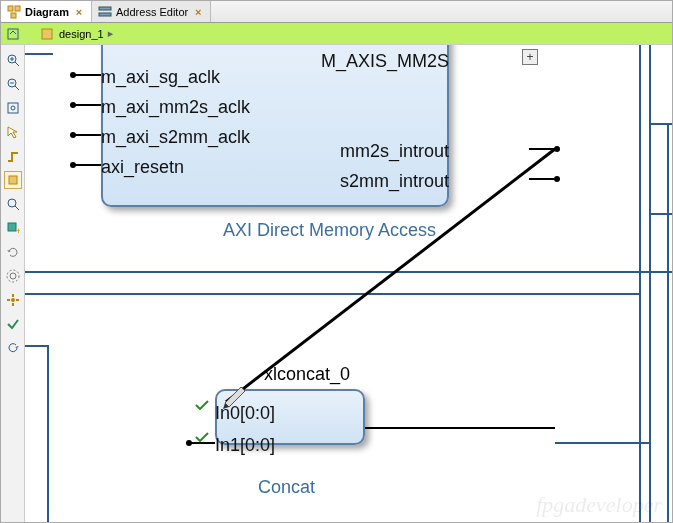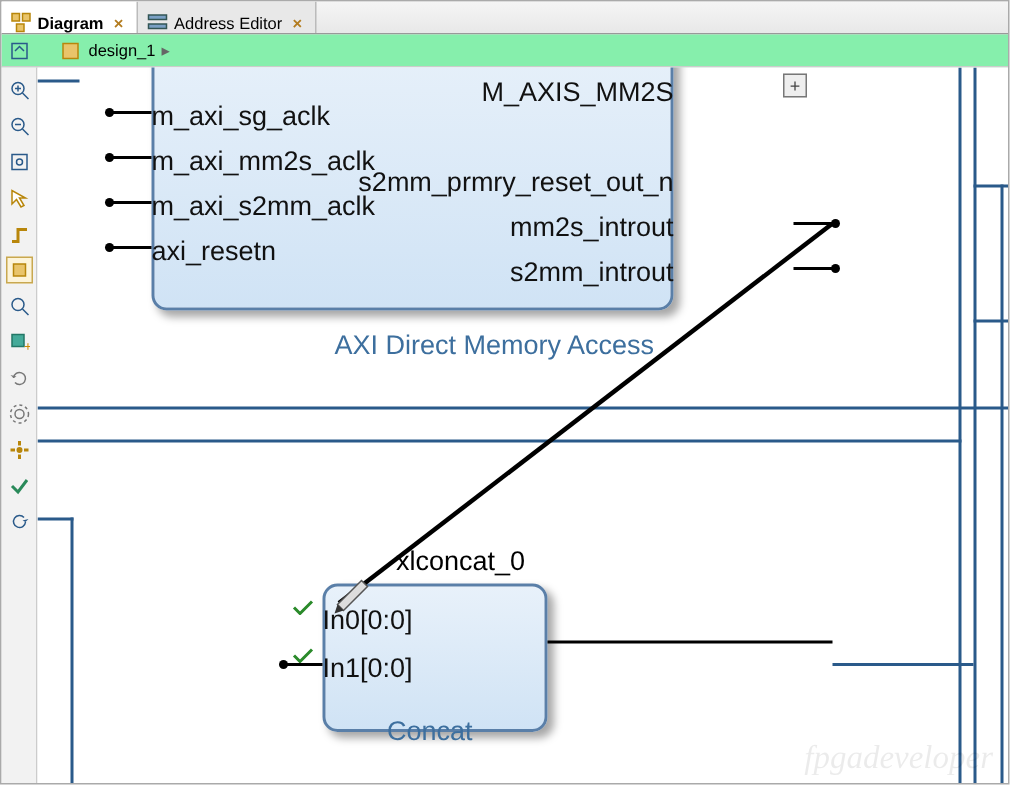--- a/index.html
+++ b/index.html
@@ -15,21 +15,21 @@
   .tab-bar {
     height: 22px;
     background: linear-gradient(#f5f5f5,#e8e8e8);
     display: flex;
     align-items: stretch;
     border-bottom: 1px solid #999;
     font-size: 11px;
   }
   .tab {
     display: flex;
-    align-items: flex-end;
+    align-items: center;
     padding: 0 6px;
     gap: 4px;
     border-right: 1px solid #bbb;
     cursor: pointer;
     background: #e8e8e8;
   }
   .tab.active {
     background: #fff;
     font-weight: bold;
   }
@@ -39,21 +39,21 @@
     color: #b37c1f;
     font-weight: bold;
     display:inline-flex; align-items:center; justify-content:center;
   }
   .breadcrumb-bar {
     height: 22px;
     border-bottom: 1px solid #ccc;
     display: flex;
     align-items: center;
     font-size: 11px;
-    background: #86efac;
+    background: #bef264;
   }
   .bc-icon {
     width: 20px; height: 20px;
     display:inline-flex; justify-content:center; align-items:center;
     margin: 0 2px;
   }
   .bc-sep { width: 10px; }
   .toolbox {
     position: absolute;
     left: 0; top: 44px;
@@ -317,23 +317,20 @@
     <div class="port-row left" style="top:106px">
         <span>m_axi_s2mm_aclk</span>
       </div>
     <div class="port-row left" style="top:136px">
         <span>axi_resetn</span>
       </div>
 
     <div class="port-row right" style="top:30px">
         <span>M_AXIS_MM2S</span>
       </div>
-    <div class="port-row right" style="top:90px">
-        <span>s2mm_prmry_reset_out_n</span>
-      </div>
     <div class="port-row right" style="top:120px">
         <span>mm2s_introut</span>
       </div>
     <div class="port-row right" style="top:150px">
         <span>s2mm_introut</span>
       </div>
   </div>
   <div class="plus-icon" style="left:497px;top:4px">+</div>
   <div class="block-title" style="left:173px;top:175px;margin-left:25px;">AXI Direct Memory Access</div>
 
@@ -345,21 +342,21 @@
   <div class="node" style="left:48px;top:90px"></div>
   <div class="stub" style="left:48px;top:119px;width:28px"></div>
   <div class="node" style="left:48px;top:120px"></div>
 
   <div class="stub" style="left:504px;top:103px;width:28px"></div>
   <div class="node" style="left:532px;top:104px"></div>
   <div class="stub" style="left:504px;top:133px;width:28px"></div>
   <div class="node" style="left:532px;top:134px"></div>
 
   <div class="instance-label" style="left:239px;top:319px">xlconcat_0</div>
-  <div class="block" style="left:190px;top:344px;width:150px;height:99px;">
+  <div class="block" style="left:190px;top:344px;width:150px;height:56px;">
     <div class="port-row left" style="top:12px">
         <span>In0[0:0]</span>
       </div>
     <div class="port-row left" style="top:44px">
         <span>In1[0:0]</span>
       </div>
   </div>
   <div class="block-title" style="left:233px;top:432px">Concat</div>
 
   <svg class="check" style="left:170px;top:355px">

